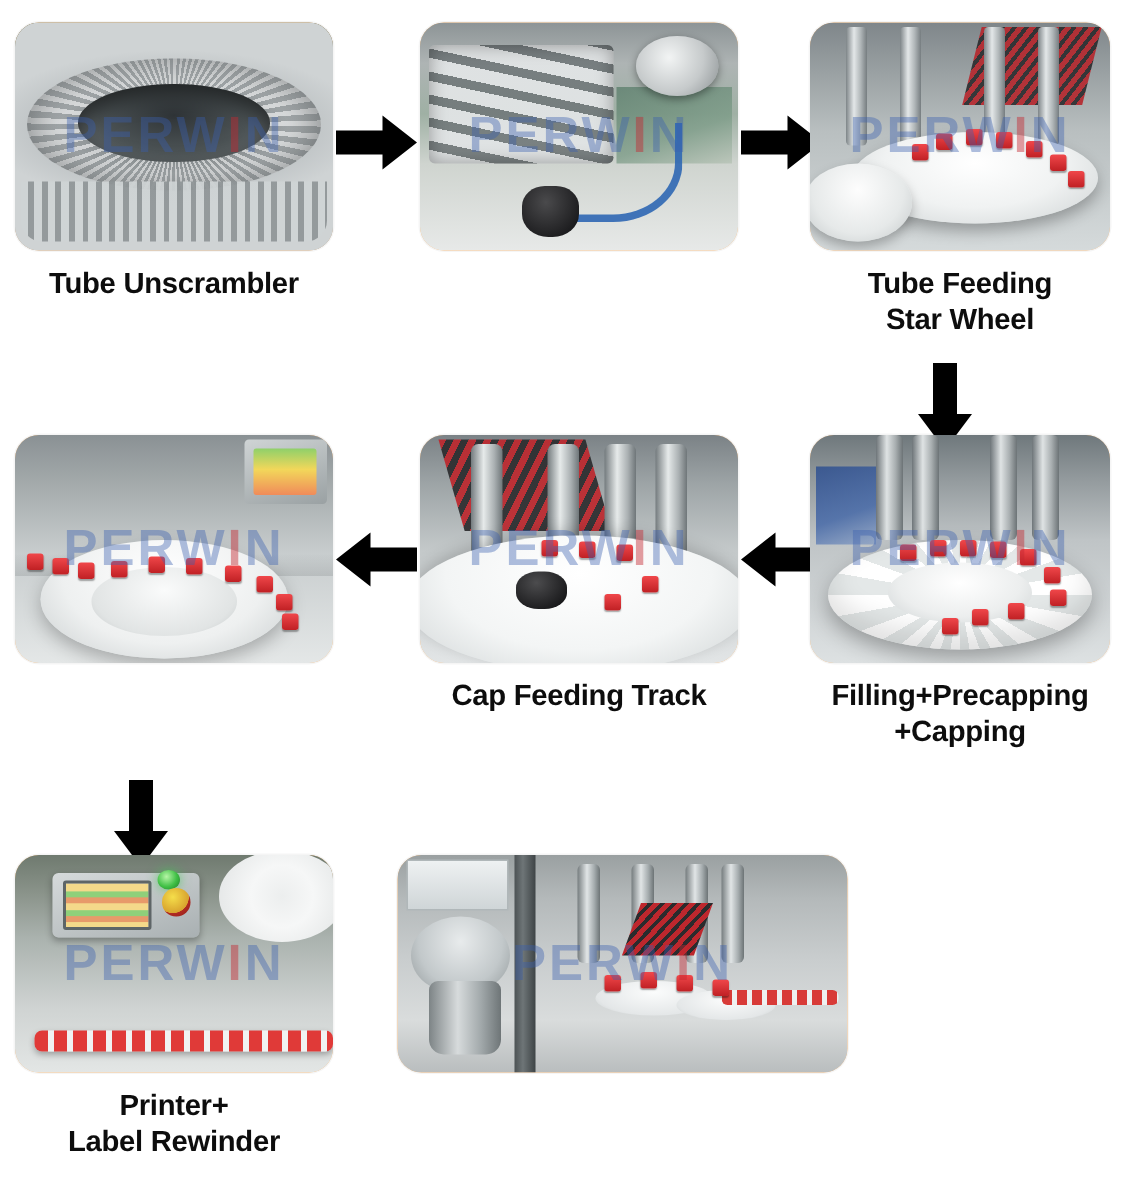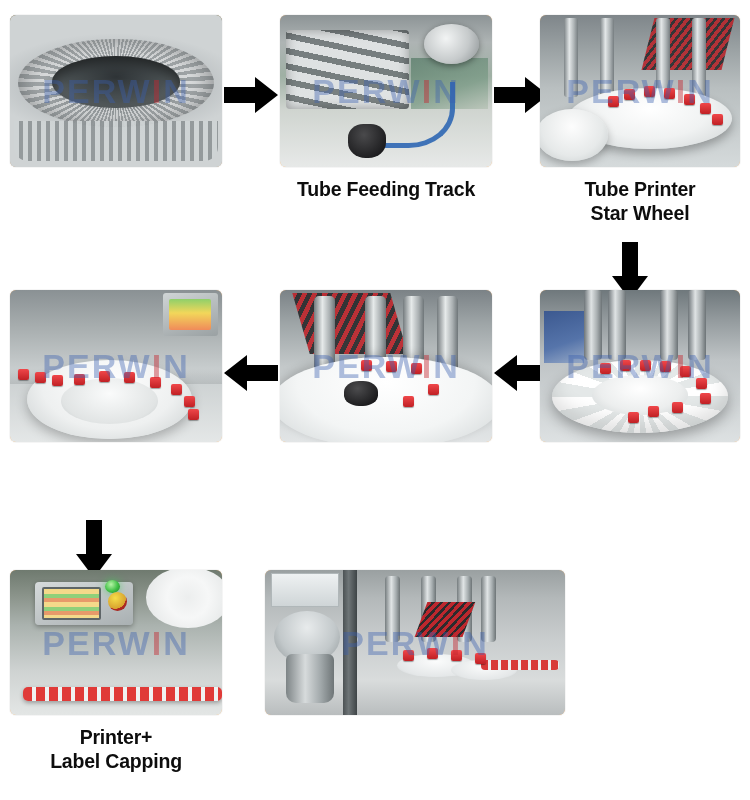--- a/index.html
+++ b/index.html
@@ -21,21 +21,21 @@
   }
 
   
   .step {
     position: absolute;
     display: flex;
     flex-direction: column;
     align-items: center;
   }
   .photo {
-    border-radius: 6px;
+    border-radius: 16px;
     overflow: hidden;
     position: relative;
     background: #fdba74;
     box-shadow: 0 0 0 1px rgba(0,0,0,0.04);
   }
   .photo-inner {
     position: absolute;
     inset: 0;
   }
   .caption {
@@ -381,40 +381,40 @@
 
   <div class="step" style="left:10px; top:15px; width:212px;">
     <div class="photo" style="width:212px; height:152px;">
       <div class="photo-inner">
         <div class="scene s1">
           <div class="s1-band"></div>
         </div>
         <div class="wm">PERW<span class="o">I</span>N</div>
       </div>
     </div>
+    <div class="caption">Tube Unscrambler</div>
   </div>
 
   <div class="arrow" style="left:222px; top:74px;">
     <svg width="58" height="42" viewBox="0 0 58 42" aria-hidden="true">
       <polygon points="2,13 33,13 33,3 56,21 33,39 33,29 2,29" fill="#000000"></polygon>
     </svg>
   </div>
 
   <div class="step" style="left:280px; top:15px; width:212px;">
     <div class="photo" style="width:212px; height:152px;">
       <div class="photo-inner">
         <div class="scene s2">
           <div class="s2-green"></div>
           <div class="s2-hose"></div>
           <div class="s2-knob"></div>
         </div>
         <div class="wm">PERW<span class="o">I</span>N</div>
       </div>
     </div>
-    <div class="caption">Tube Feeding Track</div>
   </div>
 
   <div class="arrow" style="left:492px; top:74px;">
     <svg width="58" height="42" viewBox="0 0 58 42" aria-hidden="true">
       <polygon points="2,13 33,13 33,3 56,21 33,39 33,29 2,29" fill="#000000"></polygon>
     </svg>
   </div>
 
   <div class="step" style="left:540px; top:15px; width:200px;">
     <div class="photo" style="width:200px; height:152px;">
@@ -431,21 +431,21 @@
           <div class="cap" style="left:52%; top:47%;"></div>
           <div class="cap" style="left:62%; top:48%;"></div>
           <div class="cap" style="left:72%; top:52%;"></div>
           <div class="cap" style="left:80%; top:58%;"></div>
           <div class="cap" style="left:86%; top:65%;"></div>
           <div class="cap" style="left:34%; top:53%;"></div>
         </div>
         <div class="wm">PERW<span class="o">I</span>N</div>
       </div>
     </div>
-    <div class="caption">Tube Printer
+    <div class="caption">Tube Feeding
 Star Wheel</div>
   </div>
 
   <div class="arrow" style="left:608px; top:240px;">
     <svg width="44" height="62" viewBox="0 0 44 62" aria-hidden="true">
       <polygon points="14,2 30,2 30,36 40,36 22,60 4,36 14,36" fill="#000000"></polygon>
     </svg>
   </div>
 
   <div class="step" style="left:10px; top:290px; width:212px;">
@@ -491,20 +491,21 @@
           <div class="knob"></div>
           <div class="cap" style="left:38%; top:46%;"></div>
           <div class="cap" style="left:50%; top:47%;"></div>
           <div class="cap" style="left:62%; top:48%;"></div>
           <div class="cap" style="left:70%; top:62%;"></div>
           <div class="cap" style="left:58%; top:70%;"></div>
         </div>
         <div class="wm">PERW<span class="o">I</span>N</div>
       </div>
     </div>
+    <div class="caption">Cap Feeding Track</div>
   </div>
 
   <div class="arrow" style="left:492px; top:352px;">
     <svg width="58" height="42" viewBox="0 0 58 42" aria-hidden="true">
       <polygon points="56,13 25,13 25,3 2,21 25,39 25,29 56,29" fill="#000000"></polygon>
     </svg>
   </div>
 
   <div class="step" style="left:540px; top:290px; width:200px;">
     <div class="photo" style="width:200px; height:152px;">
@@ -524,20 +525,22 @@
           <div class="cap" style="left:70%; top:50%;"></div>
           <div class="cap" style="left:78%; top:58%;"></div>
           <div class="cap" style="left:80%; top:68%;"></div>
           <div class="cap" style="left:66%; top:74%;"></div>
           <div class="cap" style="left:54%; top:76%;"></div>
           <div class="cap" style="left:44%; top:80%;"></div>
         </div>
         <div class="wm">PERW<span class="o">I</span>N</div>
       </div>
     </div>
+    <div class="caption">Filling+Precapping
++Capping</div>
   </div>
 
   <div class="arrow" style="left:72px; top:518px;">
     <svg width="44" height="62" viewBox="0 0 44 62" aria-hidden="true">
       <polygon points="14,2 30,2 30,36 40,36 22,60 4,36 14,36" fill="#000000"></polygon>
     </svg>
   </div>
 
   <div class="step" style="left:10px; top:570px; width:212px;">
     <div class="photo" style="width:212px; height:145px;">
@@ -547,21 +550,21 @@
           <div class="panel"></div>
           <div class="screen"></div>
           <div class="lamp"></div>
           <div class="estop"></div>
           <div class="capline"></div>
         </div>
         <div class="wm">PERW<span class="o">I</span>N</div>
       </div>
     </div>
     <div class="caption">Printer+
-Label Capping</div>
+Label Rewinder</div>
   </div>
 
   <div class="step" style="left:265px; top:570px; width:300px;">
     <div class="photo" style="width:300px; height:145px;">
       <div class="photo-inner">
         <div class="scene s8">
           <div class="wallpanel"></div>
           <div class="bowl"></div>
           <div class="drum"></div>
           <div class="pillar"></div>

